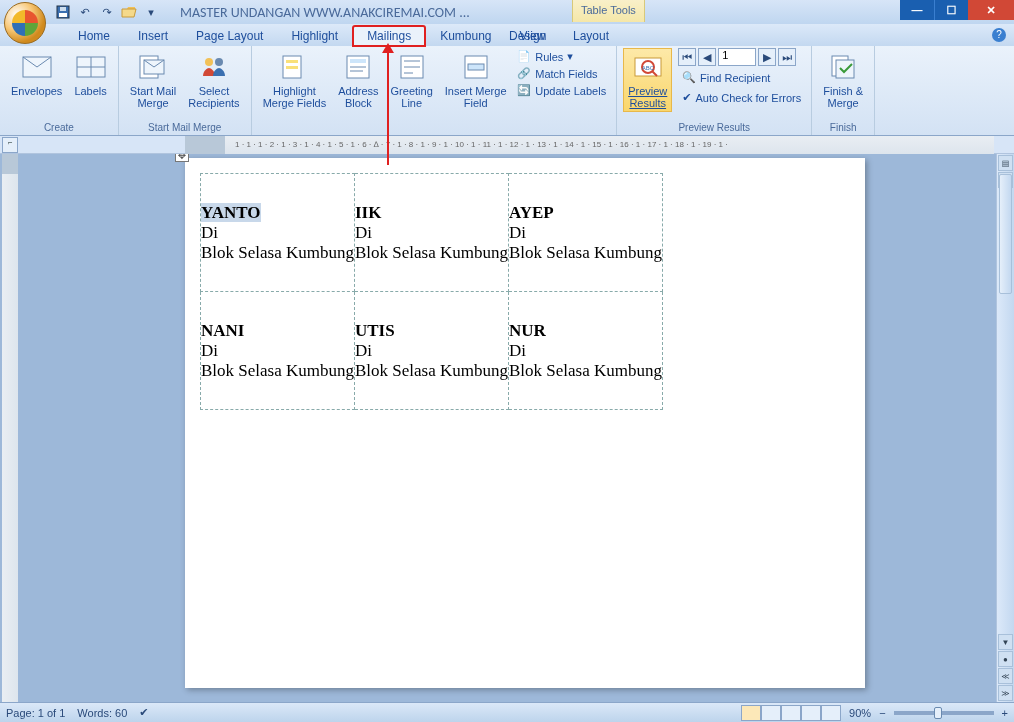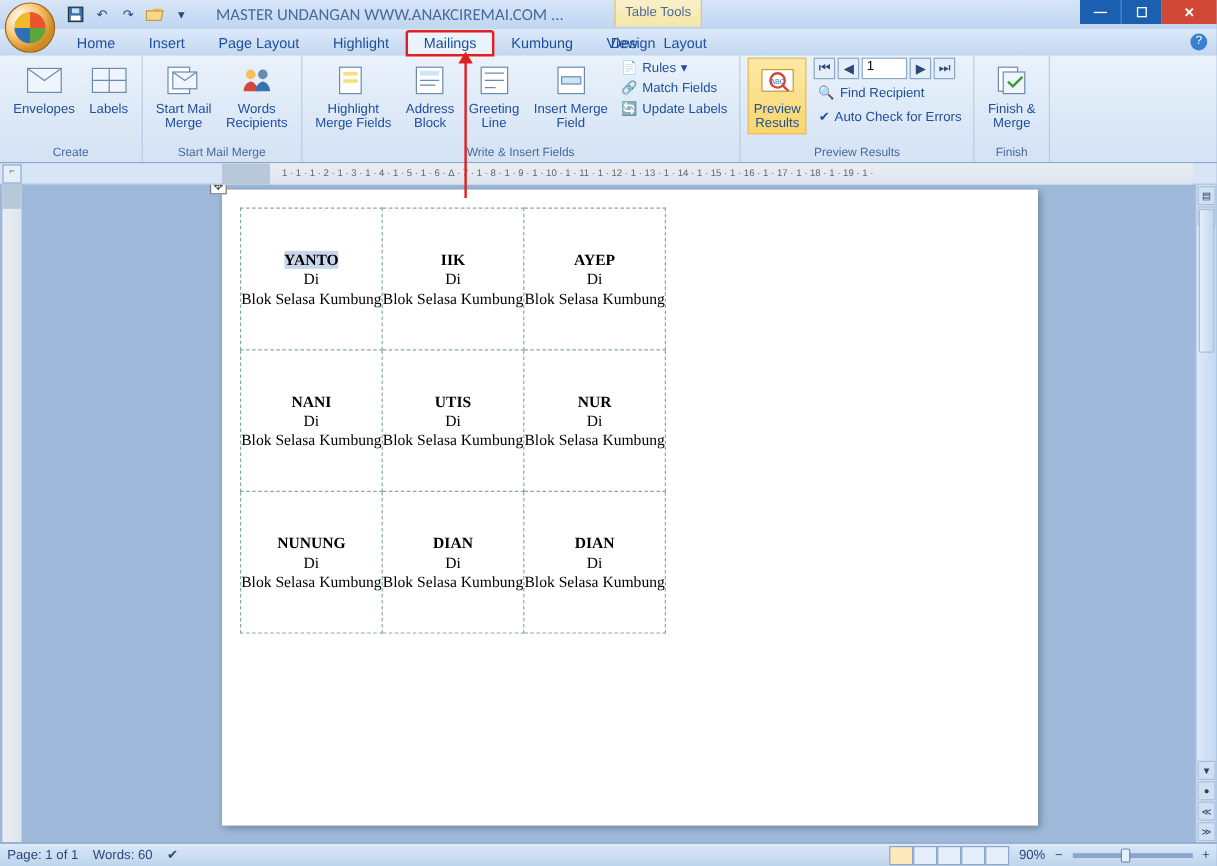--- a/index.html
+++ b/index.html
@@ -5,65 +5,65 @@
   * { box-sizing: border-box; margin: 0; padding: 0; }
   body { font-family: "Segoe UI", Tahoma, sans-serif; font-size: 11px; background: #9db8d9; overflow: hidden; width: 1014px; height: 722px; position: relative; }
   
   
   .titlebar { height: 24px; background: linear-gradient(#d7e5f7,#bfd6f0); display: flex; align-items: center; padding-left: 4px; position: relative; }
   .office-btn { position: absolute; left: 4px; top: 2px; width: 42px; height: 42px; border-radius: 50%; background: radial-gradient(circle at 30% 30%, #fff, #f7c674 40%, #d08a1e 70%); border: 1px solid #9a6a1e; z-index: 10; display:flex;align-items:center;justify-content:center;}
   .office-btn-inner{width:26px;height:26px;border-radius:50%;background:conic-gradient(#e8552f 0 90deg,#5ea53a 90deg 180deg,#2f6fb7 180deg 270deg,#f2b92a 270deg 360deg);}
   .qat { margin-left: 50px; display: flex; gap: 4px; align-items: center; }
   .qat-btn { width: 18px; height: 18px; display: flex; align-items: center; justify-content: center; color: #2a4a7a; }
   .title-text { margin-left: 20px; color: #4a6a9a; font-size: 14px; font-family: Calibri, sans-serif; }
-  .contextual-tab { position: absolute; left: 512px; top: 0; height: 22px; padding: 4px 8px 0; color: #4a6a9a; font-size: 11px; background: linear-gradient(#f9f0c9,#f5e7a8); border-left:1px solid #d8c97a; border-right:1px solid #d8c97a;}
+  .contextual-tab { position: absolute; left: 572px; top: 0; height: 22px; padding: 4px 8px 0; color: #4a6a9a; font-size: 11px; background: linear-gradient(#f9f0c9,#f5e7a8); border-left:1px solid #d8c97a; border-right:1px solid #d8c97a;}
   .window-controls { position: absolute; right: 0; top: 0; display: flex; }
   .win-btn { width: 34px; height: 20px; display: flex; align-items: center; justify-content: center; color: #fff; font-weight: bold; }
   .win-min { background: #1a5fb0; }
   .win-max { background: #1a5fb0; border-left:1px solid #3a7fd0; }
   .win-close { background: #d14836; width: 46px; }
   
   
-  .tabstrip { height: 22px; background: linear-gradient(#dce9f9,#c3d8f0); display: flex; align-items: flex-end; padding-left: 50px; position: relative; }
+  .tabstrip { height: 22px; background: linear-gradient(#dce9f9,#c3d8f0); display: flex; align-items: flex-end; padding-left: 64px; position: relative; }
   .tab { padding: 3px 14px; color: #1e4e9c; font-size: 12px; cursor: pointer; }
   .tab.active { background: #eaf2fb; border: 1px solid #8ba6c9; border-bottom: none; border-radius: 3px 3px 0 0; position: relative; top: 1px; }
   .tab.highlighted { border: 2px solid #e02020; padding: 2px 13px; }
   .tab.contextual { position: absolute; }
   .help-icon { position: absolute; right: 8px; top: 4px; width: 14px; height: 14px; border-radius: 50%; background: #3a7fd0; color: #fff; text-align: center; line-height: 14px; font-size: 10px; }
   
   
   .ribbon { height: 90px; background: linear-gradient(#eaf2fb,#d3e2f4); border-bottom: 1px solid #8ba6c9; display: flex; }
   .group { border-right: 1px solid #b8cce0; padding: 2px 6px 0; display: flex; flex-direction: column; justify-content: space-between; }
   .group-items { display: flex; gap: 2px; align-items: flex-start; }
   .group-label { text-align: center; color: #4a6a9a; font-size: 10px; padding: 2px 0; }
   .big-btn { display: flex; flex-direction: column; align-items: center; padding: 2px 4px; cursor: pointer; text-align: center; color: #1e4e9c; font-size: 11px; gap: 2px; border: 1px solid transparent; }
   .big-btn .icon { width: 32px; height: 32px; display: flex; align-items: center; justify-content: center; }
   .big-btn .lbl { line-height: 1.1; white-space: pre-line; }
-  .big-btn.preview { background: linear-gradient(#fde9a8,#f9d66c); border: 1px solid #e8b84a; }
+  .big-btn.preview { background: linear-gradient(#fde9a8,#f9d66c); border: 1px solid #e8b84a; text-decoration: underline; }
   .small-btns { display: flex; flex-direction: column; gap: 0; }
   .small-btn { display: flex; align-items: center; gap: 4px; padding: 2px 4px; color: #1e4e9c; font-size: 11px; cursor: pointer; }
   .nav-controls { display: flex; align-items: center; gap: 2px; }
   .nav-btn { width: 18px; height: 18px; border: 1px solid #8ba6c9; background: #e5effa; display: flex; align-items: center; justify-content: center; color: #2a4a7a; }
   .nav-input { width: 38px; height: 18px; border: 1px solid #8ba6c9; background: #fff; text-align: left; padding: 0 3px; }
   
   
   .ruler-bar { height: 18px; background: #d7e5f7; border-bottom: 1px solid #b0c4de; position: relative; font-size: 9px; color: #566; }
   .ruler-btn { position: absolute; left: 2px; top: 1px; width: 16px; height: 16px; border: 1px solid #8ba6c9; background: #e5effa; text-align: center; font-size: 8px; }
   .hruler { position: absolute; left: 185px; right: 20px; top: 0; height: 18px; background: linear-gradient(#e9eef3,#dde5ed); overflow: hidden; white-space: nowrap; font-size: 8px; color: #666; line-height: 18px; }
   .hruler-dark { position:absolute; left:0; width:40px; height:18px; background:#b8c8d8;}
   .ruler-text{position:absolute; left:50px;}
   
   
   .doc-area { position: absolute; top: 154px; left: 0; right: 0; bottom: 20px; background: #9db8d9; overflow: hidden; }
   .vruler { position: absolute; left: 2px; top: 0; width: 16px; bottom: 0; background: linear-gradient(90deg,#e9eef3,#dde5ed); }
   .vruler-dark{ position:absolute; top:0; height:20px; width:16px; background:#b8c8d8;}
   .page { position: absolute; left: 185px; top: 4px; width: 680px; height: 530px; background: #fff; box-shadow: 2px 2px 6px rgba(0,0,0,.3); }
   .move-handle { position: absolute; left: -10px; top: -10px; width: 14px; height: 14px; border: 1px solid #777; background: #fff; display:flex;align-items:center;justify-content:center;font-size:10px;color:#555;}
   .label-table { position: absolute; left: 15px; top: 15px; right: 15px; border-collapse: collapse; }
-  .label-table td { border: 1px dashed #8aa; width: 33.33%; height: 118px; text-align: center; vertical-align: middle; font-family: Georgia, serif; font-size: 13px; }
+  .label-table td { border: 1px dashed #8aa; width: 33.33%; height: 118px; vertical-align: middle; font-family: Georgia, serif; font-size: 17px; }
   .label-name { font-weight: bold; }
   .label-name.sel { background: #c8d8ea; }
   .vscroll { position: absolute; right: 0; top: 0; width: 18px; bottom: 0; background: linear-gradient(90deg,#dce9f9,#c3d8f0); border-left:1px solid #b0c4de;}
   .vscroll-btn{height:16px;background:#cfe0f2;border:1px solid #a8c0da;margin:1px;display:flex;align-items:center;justify-content:center;font-size:8px;color:#345;}
   .vscroll-thumb{position:absolute;top:20px;left:2px;right:2px;height:120px;background:linear-gradient(90deg,#e5effa,#c3d8f0);border:1px solid #a8c0da;border-radius:2px;}
   .vscroll .at-bottom{position:absolute;bottom:0;left:0;right:0;}
   
   
   .statusbar { position: absolute; bottom: 0; left: 0; right: 0; height: 20px; background: linear-gradient(#dbe8f8,#bdd4ec); border-top: 1px solid #8ba6c9; display: flex; align-items: center; padding: 0 6px; color: #2a4a7a; font-size: 11px; gap: 12px; }
   .status-right { margin-left: auto; display: flex; align-items: center; gap: 8px; }
@@ -115,21 +115,21 @@
 
 <div class="tabstrip">
   <div class="tab">Home</div>
   <div class="tab">Insert</div>
   <div class="tab">Page Layout</div>
   <div class="tab">Highlight</div>
   <div class="tab active highlighted">Mailings</div>
   <div class="tab">Kumbung</div>
   <div class="tab">View</div>
   <div class="tab contextual" style="left:495px">Design</div>
-  <div class="tab contextual" style="left:539px">Layout</div>
+  <div class="tab contextual" style="left:559px">Layout</div>
   <div class="help-icon">?</div>
 </div>
 
 <div class="ribbon">
   <div class="group">
     <div class="group-items">
       <div class="big-btn">
           <span class="icon">
             <svg width="30" height="22">
               <rect x="1" y="1" width="28" height="20" fill="#eef5fc" stroke="#6a8ab0"></rect>
@@ -166,21 +166,21 @@
         </div>
       <div class="big-btn">
           <span class="icon">
             <svg width="30" height="26">
               <circle cx="10" cy="8" r="4" fill="#f2c158"></circle>
               <circle cx="20" cy="8" r="4" fill="#6a8ab0"></circle>
               <path d="M4 22c0-5 4-8 6-8s6 3 6 8" fill="#d14836"></path>
               <path d="M14 22c0-5 4-8 6-8s6 3 6 8" fill="#3a6fb0"></path>
             </svg>
           </span>
-          <span class="lbl">Words
+          <span class="lbl">Select
 Recipients</span>
         </div>
     </div>
     <div class="group-label">Start Mail Merge</div>
   </div>
   <div class="group">
     <div class="group-items">
       <div class="big-btn">
           <span class="icon">
             <svg width="26" height="26">
@@ -231,21 +231,20 @@
         <div class="small-btn">
             <span>🔗</span>
             <span>Match Fields</span>
           </div>
         <div class="small-btn">
             <span>🔄</span>
             <span>Update Labels</span>
           </div>
       </div>
     </div>
-    <div class="group-label">Write &amp; Insert Fields</div>
   </div>
   <div class="group">
     <div class="group-items">
       <div class="big-btn preview">
           <span class="icon">
             <svg width="30" height="26">
               <rect x="2" y="4" width="26" height="18" fill="#fff" stroke="#c89a3a"></rect>
               <circle cx="15" cy="13" r="6" fill="none" stroke="#d14836" stroke-width="2"></circle>
               <line x1="19" y1="17" x2="24" y2="22" stroke="#d14836" stroke-width="2"></line>
               <text x="15" y="16" font-size="6" text-anchor="middle" fill="#3a6fb0">ABC</text>
@@ -311,25 +310,20 @@
           <tr>
         <td><span class="label-name sel">YANTO</span><br><span>Di</span><br><span>Blok Selasa Kumbung</span></td>
         <td><span class="label-name">IIK</span><br><span>Di</span><br><span>Blok Selasa Kumbung</span></td>
         <td><span class="label-name">AYEP</span><br><span>Di</span><br><span>Blok Selasa Kumbung</span></td>
       </tr>
       <tr>
         <td><span class="label-name">NANI</span><br><span>Di</span><br><span>Blok Selasa Kumbung</span></td>
         <td><span class="label-name">UTIS</span><br><span>Di</span><br><span>Blok Selasa Kumbung</span></td>
         <td><span class="label-name">NUR</span><br><span>Di</span><br><span>Blok Selasa Kumbung</span></td>
       </tr>
-      <tr>
-        <td><span class="label-name">NUNUNG</span><br><span>Di</span><br><span>Blok Selasa Kumbung</span></td>
-        <td><span class="label-name">DIAN</span><br><span>Di</span><br><span>Blok Selasa Kumbung</span></td>
-        <td><span class="label-name">DIAN</span><br><span>Di</span><br><span>Blok Selasa Kumbung</span></td>
-      </tr>
     </tbody>
       </table>
   </div>
   <div class="vscroll">
     <div class="vscroll-btn">▤</div>
     <div class="vscroll-btn">▲</div>
     <div class="vscroll-thumb"></div>
     <div class="at-bottom">
       <div class="vscroll-btn">▼</div>
       <div class="vscroll-btn">●</div>

